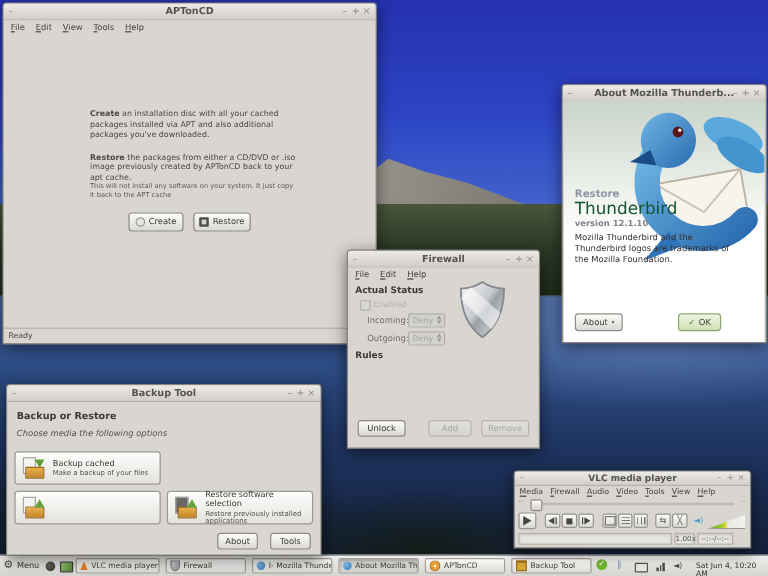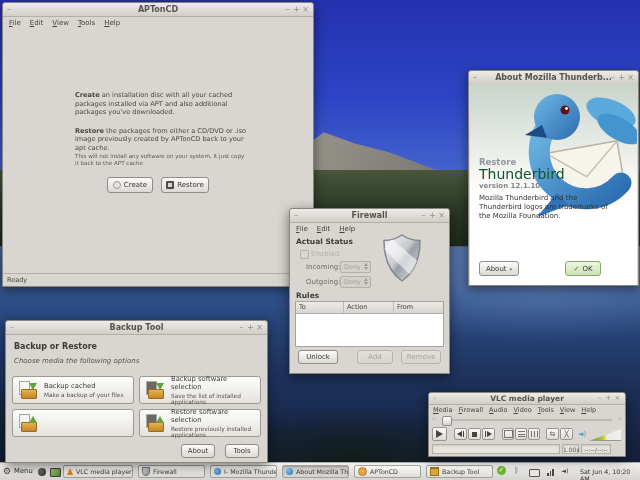--- a/index.html
+++ b/index.html
@@ -236,27 +236,20 @@
           <stop offset="1" stop-color="#e6e7e9"></stop>
       </linearGradient>
       <clipPath id="shc">
           <path d="M20 2 C26 6 33 7.5 38 7.5 C38 25 33 39 20 48 C7 39 2 25 2 7.5 C7 7.5 14 6 20 2 Z"></path>
         </clipPath>
     </defs>
     <path d="M20 2 C26 6 33 7.5 38 7.5 C38 25 33 39 20 48 C7 39 2 25 2 7.5 C7 7.5 14 6 20 2 Z" fill="url(#shg)" stroke="#84878c" stroke-width="1.5"></path>
     <path d="M2 16 L30 44 L40 32 L10 6 Z" fill="#ffffff" opacity=".55" clip-path="url(#shc)"></path>
   </svg>
   <div style="position:absolute;left:6px;top:82px;font-weight:bold;font-size:7.5px;color:#3c3a35">Rules</div>
-  <div class="tbl" style="left:5px;top:92px;width:147px;height:44px">
-    <div class="hd">
-      <div style="width:48px">To</div>
-      <div style="width:50px">Action</div>
-      <div style="flex:1;border-right:none">From</div>
-    </div>
-  </div>
   <div class="btn" style="left:8px;top:141px;width:40px;height:14px">
       <span>Unlock</span>
     </div>
   <div class="btn dis" style="left:67px;top:141px;width:36px;height:14px">
       <span>Add</span>
     </div>
   <div class="btn dis" style="left:111px;top:141px;width:40px;height:14px">
       <span>Remove</span>
     </div>
 </div>
@@ -271,31 +264,20 @@
   <div style="position:absolute;left:8px;top:36px;font-style:italic;font-size:7px;color:#55534e">Choose media the following options</div>
   <div class="opt" style="left:6px;top:55px;width:122px;height:28px">
     <span class="opt-ic">
         <span class="pg"></span>
         <span class="bx"></span>
         <span class="ar down"></span>
       </span>
     <span>
         <div class="t1">Backup cached</div>
         <div class="t2">Make a backup of your files</div>
-      </span>
-  </div>
-  <div class="opt" style="left:133px;top:55px;width:122px;height:28px">
-    <span class="opt-ic">
-        <span class="pg" style="background:#6b6963"></span>
-        <span class="bx"></span>
-        <span class="ar down"></span>
-      </span>
-    <span>
-        <div class="t1">Backup software selection</div>
-        <div class="t2">Save the list of installed applications</div>
       </span>
   </div>
   <div class="opt" style="left:6px;top:88px;width:122px;height:28px">
     <span class="opt-ic">
         <span class="pg"></span>
         <span class="bx"></span>
         <span class="ar up"></span>
       </span>
   </div>
   <div class="opt" style="left:133px;top:88px;width:122px;height:28px">

